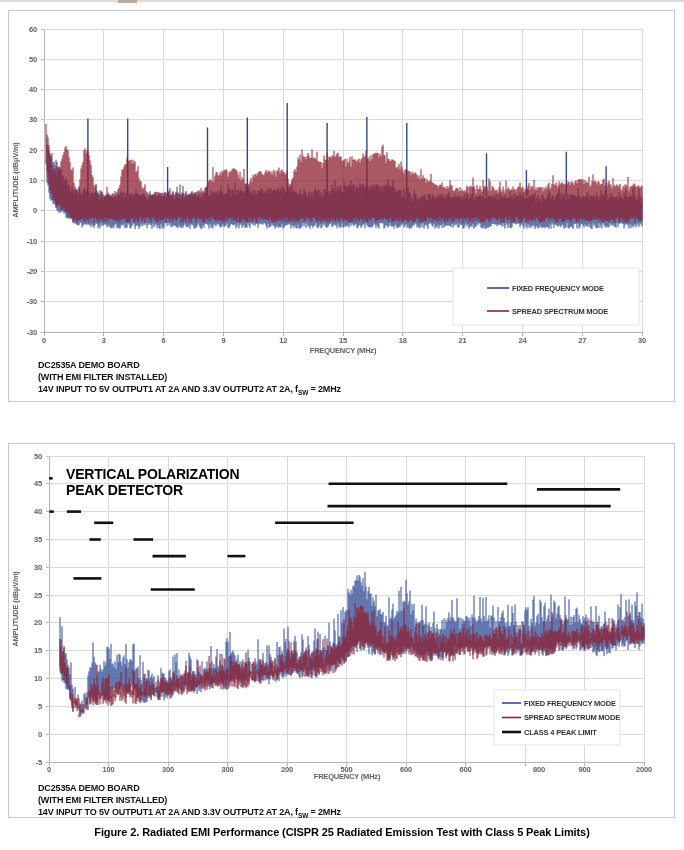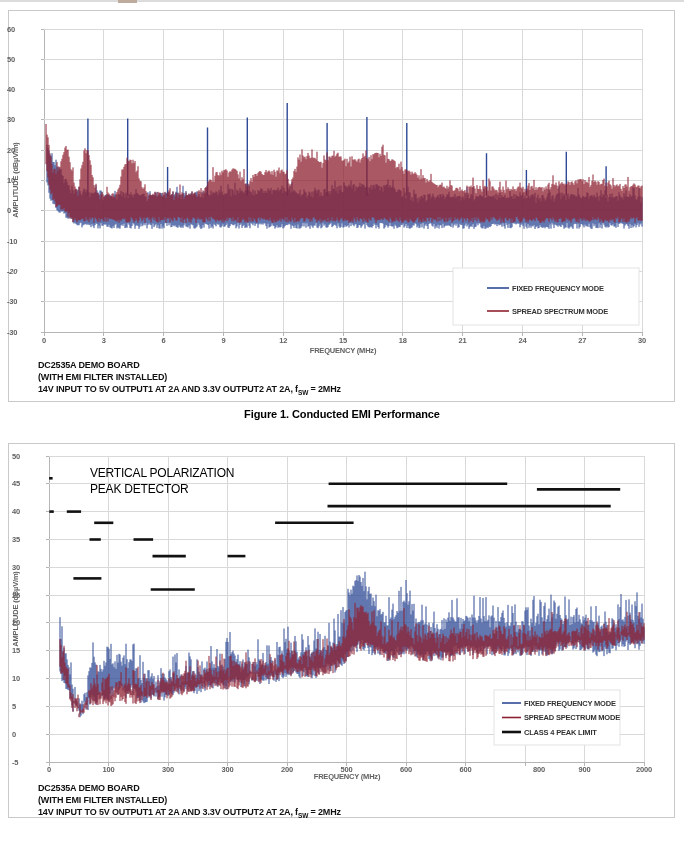--- a/index.html
+++ b/index.html
@@ -4,29 +4,29 @@
 <style>
   html,body{margin:0;padding:0;background:#fff;}
   #page{position:relative;width:684px;height:850px;background:#fff;overflow:hidden;
         font-family:"Liberation Sans",sans-serif;}
   .chart-box{position:absolute;border:1px solid #c9c9c9;background:#fff;box-sizing:border-box;}
   #box1{left:8px;top:10px;width:667px;height:392px;}
   #box2{left:8px;top:443px;width:667px;height:375px;}
   #overlay{position:absolute;left:0;top:0;}
   .tick{position:absolute;font-size:7.5px;font-weight:700;color:#616161;letter-spacing:-0.2px;line-height:9px;}
   .xtick{text-align:center;}
-  .ytick{}
+  .ytick{text-align:right;}
   .axis-label{position:absolute;font-size:7.5px;font-weight:700;color:#616161;letter-spacing:-0.2px;white-space:nowrap;}
   .vlabel{transform:translate(-50%,-50%) rotate(-90deg);}
   .xlabel{transform:translateX(-50%);}
   .legend-label{position:absolute;font-size:7.5px;font-weight:700;color:#333;letter-spacing:-0.2px;white-space:nowrap;line-height:9px;}
   .desc{position:absolute;font-size:9px;font-weight:700;color:#111;letter-spacing:-0.15px;white-space:nowrap;line-height:11px;}
   .desc sub{font-size:6.5px;}
   .caption{position:absolute;left:0;width:684px;text-align:center;font-size:11px;font-weight:700;color:#000;letter-spacing:-0.1px;}
-  .annotation{position:absolute;font-size:12px;font-weight:400;color:#000;letter-spacing:-0.2px;white-space:nowrap;margin-left:24px;}
+  .annotation{position:absolute;font-size:14px;font-weight:700;color:#000;letter-spacing:-0.2px;white-space:nowrap;}
   .top-artifact{position:absolute;left:0;top:0;width:684px;height:2px;background:#dcdcdc;}
   .top-fleck{position:absolute;left:118px;top:0;width:19px;height:3px;background:#bfab9b;}
 </style>
 </head>
 <body>
 
 <div id="page">
 
   <div class="top-artifact"></div>
   <div class="top-fleck"></div>
@@ -163,32 +163,32 @@
       </g>
     </svg>
 
   <div class="axis-label vlabel" style="left:15px;top:180px;">AMPLITUDE (dBµV/m)</div>
   <div class="axis-label xlabel" style="left:343px;top:346px;">FREQUENCY (MHz)</div>
   <div class="legend-label" style="left:512px;top:283.5px;">FIXED FREQUENCY MODE</div>
   <div class="legend-label" style="left:512px;top:306.5px;">SPREAD SPECTRUM MODE</div>
   <div class="desc" style="left:38px;top:360px;">DC2535A DEMO BOARD</div>
   <div class="desc" style="left:38px;top:372px;">(WITH EMI FILTER INSTALLED)</div>
   <div class="desc" style="left:38px;top:384px;"><span>14V INPUT TO 5V OUTPUT1 AT 2A AND 3.3V OUTPUT2 AT 2A, f</span><sub>SW</sub><span> = 2MHz</span></div>
-  <div class="caption" style="top:408px;">Figure 1. Conducted EMI Performance</div>
 
   <div class="annotation" style="left:66px;top:466px;">VERTICAL POLARIZATION</div>
   <div class="annotation" style="left:66px;top:482px;">PEAK DETECTOR</div>
   <div class="axis-label vlabel" style="left:15px;top:609px;">AMPLITUDE (dBµV/m)</div>
   <div class="axis-label xlabel" style="left:347px;top:772px;">FREQUENCY (MHz)</div>
   <div class="legend-label" style="left:524px;top:698.5px;">FIXED FREQUENCY MODE</div>
   <div class="legend-label" style="left:524px;top:713px;">SPREAD SPECTRUM MODE</div>
   <div class="legend-label" style="left:524px;top:727.5px;">CLASS 4 PEAK LIMIT</div>
   <div class="desc" style="left:38px;top:783px;">DC2535A DEMO BOARD</div>
   <div class="desc" style="left:38px;top:795px;">(WITH EMI FILTER INSTALLED)</div>
   <div class="desc" style="left:38px;top:807px;"><span>14V INPUT TO 5V OUTPUT1 AT 2A AND 3.3V OUTPUT2 AT 2A, f</span><sub>SW</sub><span> = 2MHz</span></div>
+  <div class="caption" style="top:826px;">Figure 2. Radiated EMI Performance (CISPR 25 Radiated Emission Test with Class 5 Peak Limits)</div>
 
 <div class="tick xtick" style="left: 29px; top: 336px; width: 30px;">0</div>
     <div class="tick xtick" style="left: 88.8px; top: 336px; width: 30px;">3</div>
     <div class="tick xtick" style="left: 148.6px; top: 336px; width: 30px;">6</div>
     <div class="tick xtick" style="left: 208.4px; top: 336px; width: 30px;">9</div>
     <div class="tick xtick" style="left: 268.2px; top: 336px; width: 30px;">12</div>
     <div class="tick xtick" style="left: 328px; top: 336px; width: 30px;">15</div>
     <div class="tick xtick" style="left: 387.8px; top: 336px; width: 30px;">18</div>
     <div class="tick xtick" style="left: 447.6px; top: 336px; width: 30px;">21</div>
     <div class="tick xtick" style="left: 507.4px; top: 336px; width: 30px;">24</div>

